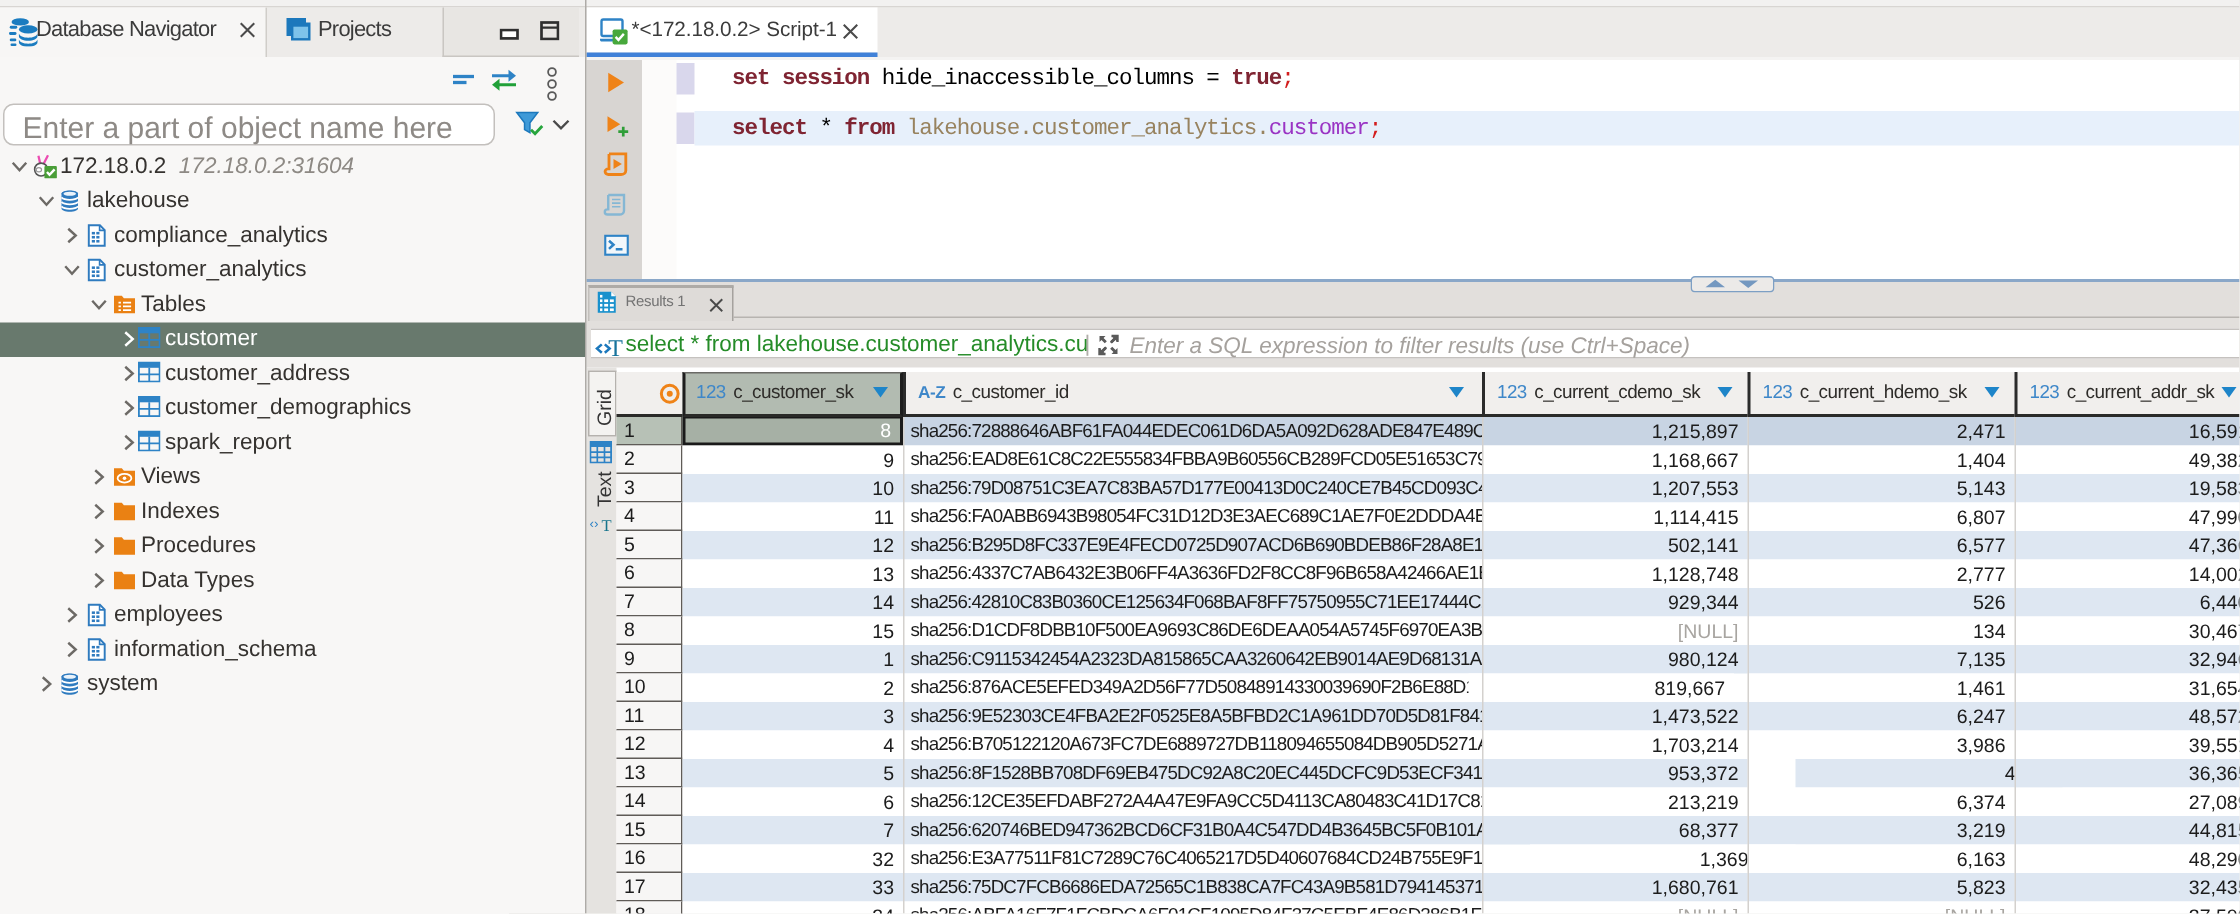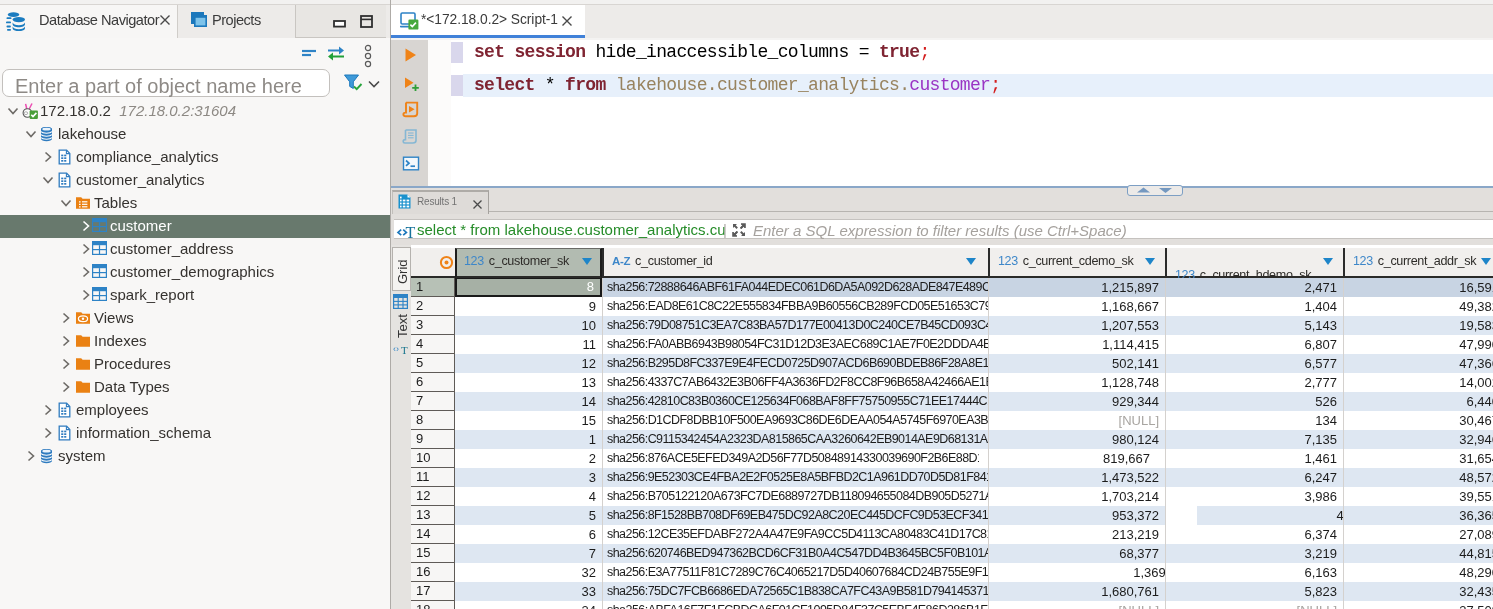--- a/index.html
+++ b/index.html
@@ -30,21 +30,21 @@
 .trow .chev { position:absolute; top:4px; width:14px; height:14px; }
 .selrow-tree { background:#68796d; }
 .selrow-tree .lbl { color:#fff; }
 .ghost { color:#8d8984; font-style:italic; }
 
 
 .edbody { position:absolute; left:391px; top:40px; width:1102px; height:146px; background:#ffffff; }
 .edtools { position:absolute; left:391px; top:40px; width:37px; height:146px; background:#d8d5d2; }
 .edruler { position:absolute; left:428px; top:40px; width:23px; height:146px; background:#fcfbfa; }
 .chbar { position:absolute; left:451px; width:12px; background:#d9d7ec; }
-.edline { position:absolute; left:463px; width:1030px; height:23px; font-family:"Liberation Mono", monospace; font-size:18px; letter-spacing:-0.68px; white-space:pre; padding-left:11px; line-height:23px; }
+.edline { position:absolute; left:463px; width:1030px; height:23px; font-family:"Liberation Mono", monospace; font-size:15px; letter-spacing:-0.68px; white-space:pre; padding-left:25px; line-height:23px; }
 .kw { color:#7f2432; font-weight:bold; }
 .semi { color:#d31d1d; }
 .ident { color:#98835f; }
 .tname { color:#9a34c4; }
 .hl3 { position:absolute; left:463px; top:74px; width:1030px; height:23px; background:#e7f0fb; }
 
 
 .sash { position:absolute; left:391px; top:186px; width:1102px; height:2px; background:#8aa7c8; }
 
 
@@ -90,21 +90,21 @@
         <ellipse cx="7.5" cy="3.6" rx="5.8" ry="2.4"></ellipse>
         <ellipse cx="12.8" cy="8.6" rx="6.2" ry="2.7"></ellipse>
         <path d="M6.6 11.4 C7 13 9.6 14.2 12.8 14.2 C16 14.2 18.6 13 19 11.4 L19 13.2 C19 14.9 16.2 16.2 12.8 16.2 C9.4 16.2 6.6 14.9 6.6 13.2 Z"></path>
         <path d="M6.6 15.4 C7 17 9.6 18.2 12.8 18.2 C16 18.2 18.6 17 19 15.4 L19 17.2 C19 18.9 16.2 20.2 12.8 20.2 C9.4 20.2 6.6 18.9 6.6 17.2 Z"></path>
         <rect x="0.5" y="6.2" width="5" height="1.9" rx="0.9"></rect>
         <rect x="0" y="10.4" width="5" height="1.9" rx="0.9"></rect>
         <rect x="0.5" y="14.6" width="4.4" height="1.9" rx="0.9"></rect>
         <rect x="1" y="18" width="4" height="1.7" rx="0.8"></rect>
       </g>
     </svg></div>
-<div class="tabtxt abs" style="left:39px;top:12px">Database Navigator</div>
+<div class="tabtxt abs" style="left:24px;top:12px">Database Navigator</div>
 <div class="abs" style="left:158px;top:13px;width:14px;height:14px"><svg width="14" height="14" viewBox="0 0 14 14">
       <path d="M2.5 2.5 L11.5 11.5 M11.5 2.5 L2.5 11.5" stroke="#4a4a4a" stroke-width="1.4"></path>
     </svg></div>
 <div class="abs" style="left:190px;top:11px;width:19px;height:18px"><svg width="19" height="18" viewBox="0 0 19 18">
       <rect x="1" y="1" width="13" height="12" fill="#1c78bc"></rect>
       <rect x="4" y="4" width="13" height="12" fill="#1c78bc"></rect>
       <rect x="5.6" y="6.8" width="9.8" height="7.6" fill="#7ec3ea"></rect>
     </svg></div>
 <div class="tabtxt abs" style="left:212px;top:12px">Projects</div>
 
@@ -514,21 +514,21 @@
 <div class="abs" style="left:439px;top:255px"><svg width="15" height="15" viewBox="0 0 15 15">
       <circle cx="7.5" cy="7.5" r="5.6" fill="none" stroke="#ef8318" stroke-width="2"></circle>
       <circle cx="7.5" cy="7.5" r="2" fill="#ef8318"></circle>
     </svg></div>
 <div class="ghead ghead-sel" style="left:455px;width:147px;padding:5px 0 0 7px"><span class="t123">123</span>c_customer_sk</div>
 <div class="sorttri" style="left:582px"></div>
 <div class="ghead" style="left:602px;width:386px;padding:6px 0 0 8px;border-left:2px solid #2b2b2b"><span class="t123" style="font-size:11.5px;font-weight:bold">A‑Z</span>c_customer_id</div>
 <div class="sorttri" style="left:966px"></div>
 <div class="ghead" style="left:988px;width:177px;padding:6px 0 0 8px;border-left:2px solid #2b2b2b"><span class="t123">123</span>c_current_cdemo_sk</div>
 <div class="sorttri" style="left:1145px"></div>
-<div class="ghead" style="left:1165px;width:178px;padding:20px 0 0 8px;border-left:2px solid #2b2b2b"><span class="t123">123</span>c_current_hdemo_sk</div>
+<div class="ghead" style="left:1165px;width:178px;padding:6px 0 0 8px;border-left:2px solid #2b2b2b"><span class="t123">123</span>c_current_hdemo_sk</div>
 <div class="sorttri" style="left:1323px"></div>
 <div class="ghead" style="left:1343px;width:150px;padding:6px 0 0 8px;border-left:2px solid #2b2b2b"><span class="t123">123</span>c_current_addr_sk</div>
 <div class="sorttri" style="left:1481px"></div>
 
 <div class="rnum selnum" style="top:278px">1</div>
 <div class="cell num selcell" style="left:455px;top:278px;width:147px">8</div>
 <div class="cell txt selrow" style="left:602px;top:278px;width:386px">sha256:72888646ABF61FA044EDEC061D6DA5A092D628ADE847E489C35E743B21B83028</div>
 <div class="cell num selrow" style="left:988px;top:278px;width:177px">1,215,897</div>
 <div class="cell num selrow" style="left:1165px;top:278px;width:178px">2,471</div>
 <div class="cell num selrow" style="left:1343px;top:278px;width:162px">16,591</div>

